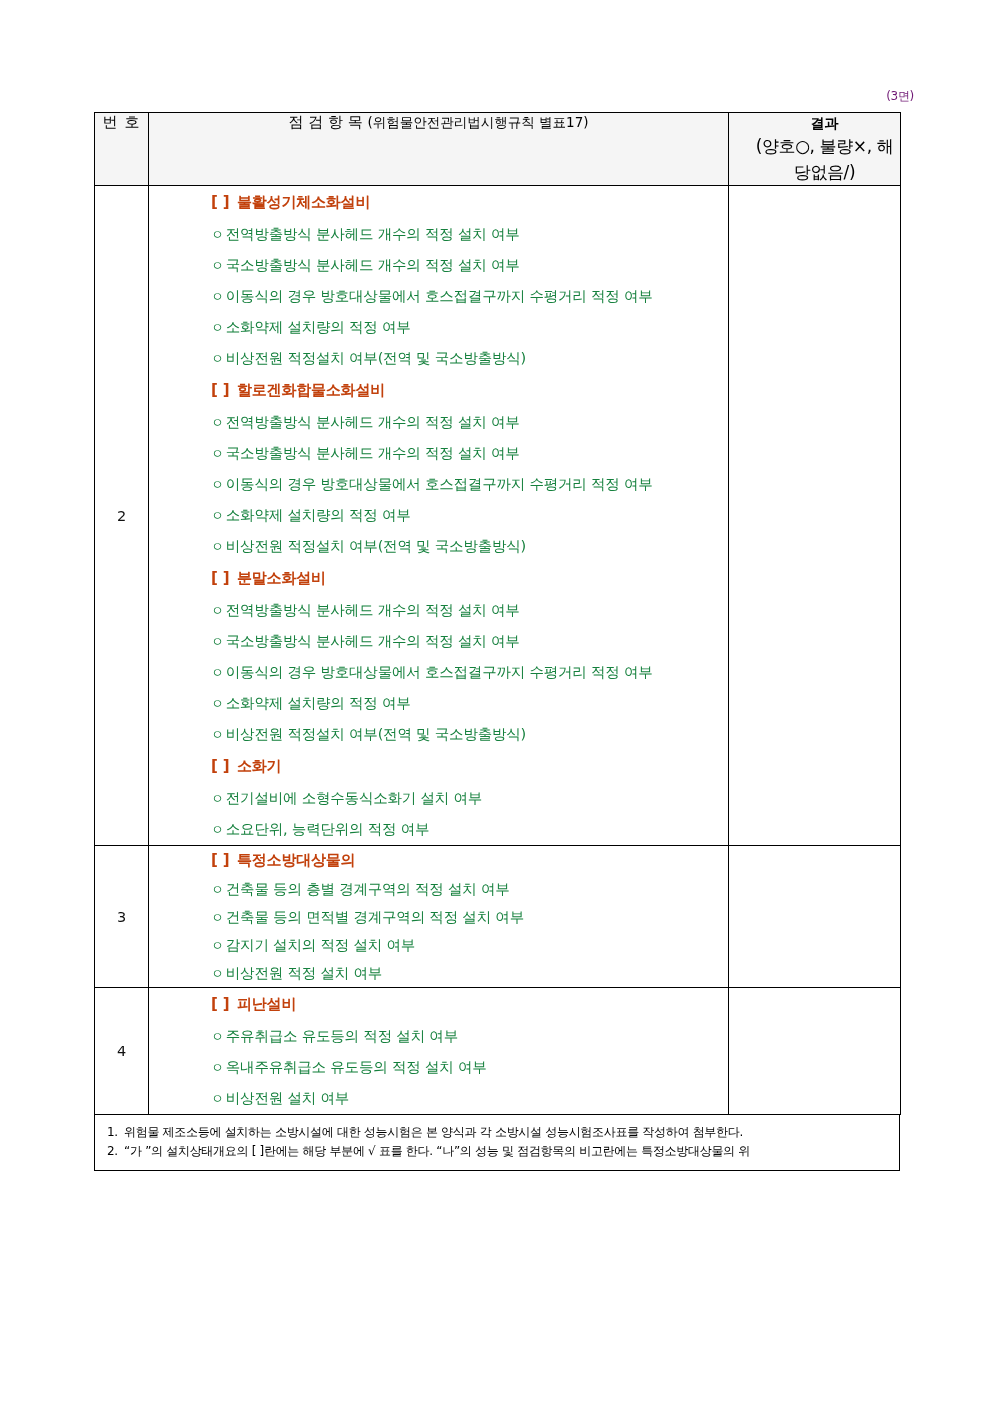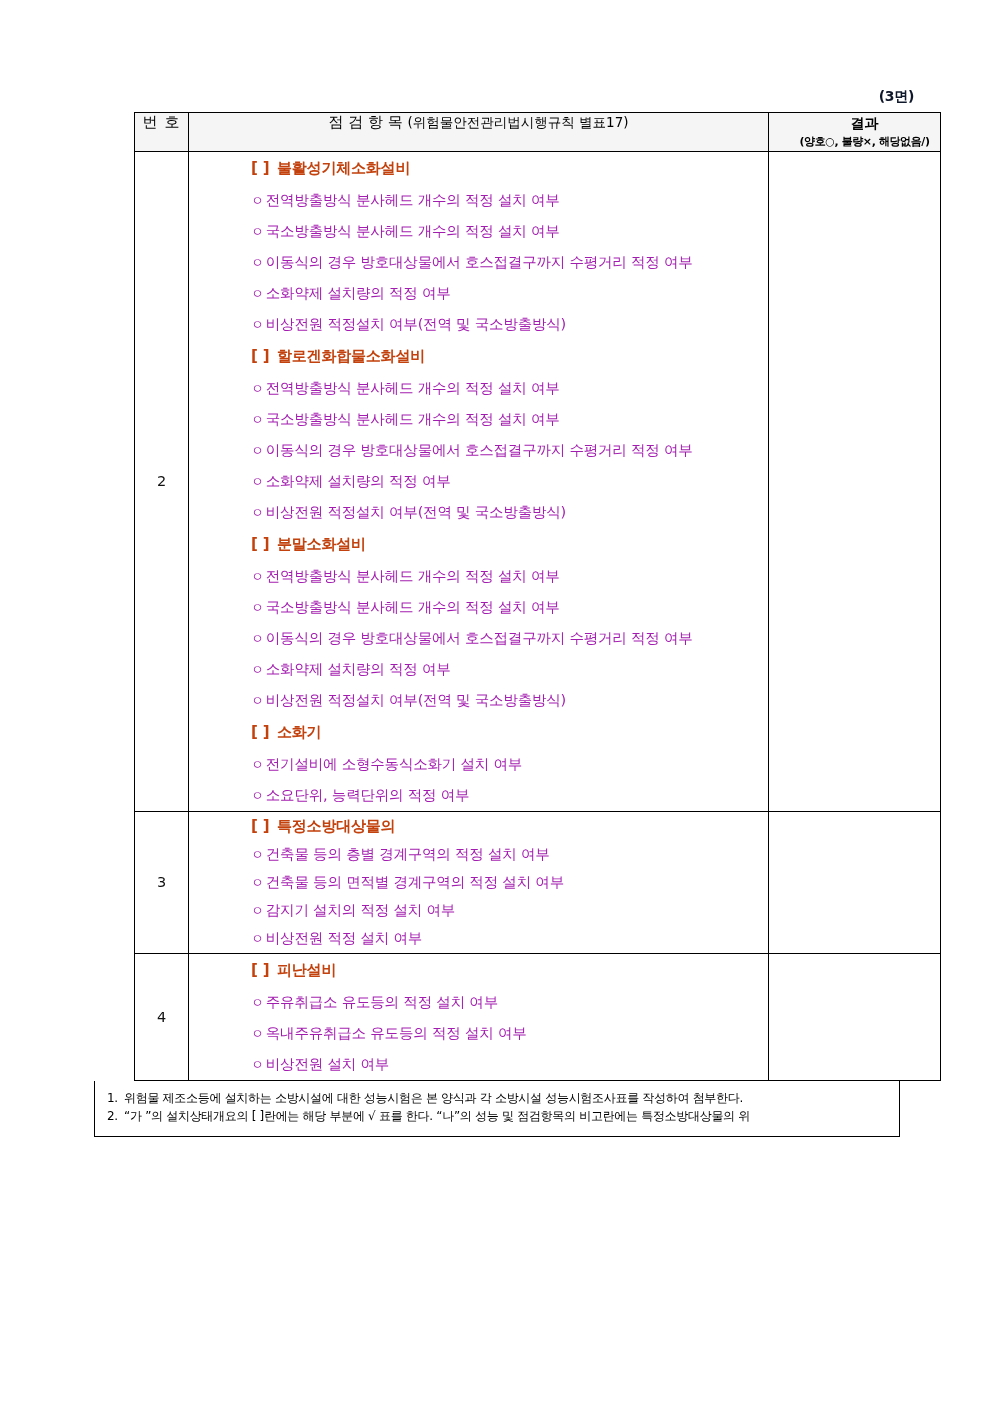--- a/index.html
+++ b/index.html
@@ -14,36 +14,35 @@
     width: 992px;
     height: 1403px;
     background: #ffffff;
     position: relative;
     box-sizing: border-box;
   }
   .page-tag {
     position: absolute;
     top: 88px;
     right: 78px;
-    font-size: 14px;
-    font-weight: bold;
-    color: #0f172a;
+    font-size: 12px;
+    font-weight: normal;
+    color: #701a75;
     letter-spacing: -0.3px;
   }
   .sheet {
     position: absolute;
     left: 94px;
     top: 112px;
     width: 806px;
   }
   table.main {
     border-collapse: collapse;
     width: 806px;
     table-layout: fixed;
-    margin-left: 40px;
   }
   table.main td {
     border: 1px solid #000;
     vertical-align: top;
     padding: 0;
   }
   .hdr td {
     text-align: center;
     vertical-align: middle;
     padding: 6px 2px;
@@ -62,22 +61,22 @@
   .hdr .c-res {
     font-size: 13.5px;
     line-height: 1.5;
     padding-left: 20px;
   }
   .hdr .c-res .res-top {
     font-weight: bold;
     font-size: 14px;
   }
   .hdr .c-res .res-bot {
-    font-weight: bold;
-    font-size: 11px;
+    font-weight: normal;
+    font-size: 17px;
     letter-spacing: -0.4px;
   }
   .col-no { width: 54px; }
   .col-item { width: 580px; }
   .col-res { width: 172px; }
 
   .rownum {
     text-align: center;
     font-size: 14.5px;
     color: #111;
@@ -92,21 +91,21 @@
     padding: 7px 0 7px 62px;
     letter-spacing: -0.2px;
   }
   .chk {
     display: inline-block;
     min-width: 26px;
     font-weight: bold;
   }
   .sub-item {
     font-size: 14.5px;
-    color: #a21caf;
+    color: #15803d;
     padding: 6px 0 6px 62px;
     letter-spacing: -0.2px;
     white-space: nowrap;
   }
   .sub-item .bullet {
     font-size: 13px;
     margin-right: 2px;
   }
   .tight .grp-title { padding-top: 5px; padding-bottom: 5px; }
   .tight .sub-item { padding-top: 4.5px; padding-bottom: 4.5px; }

